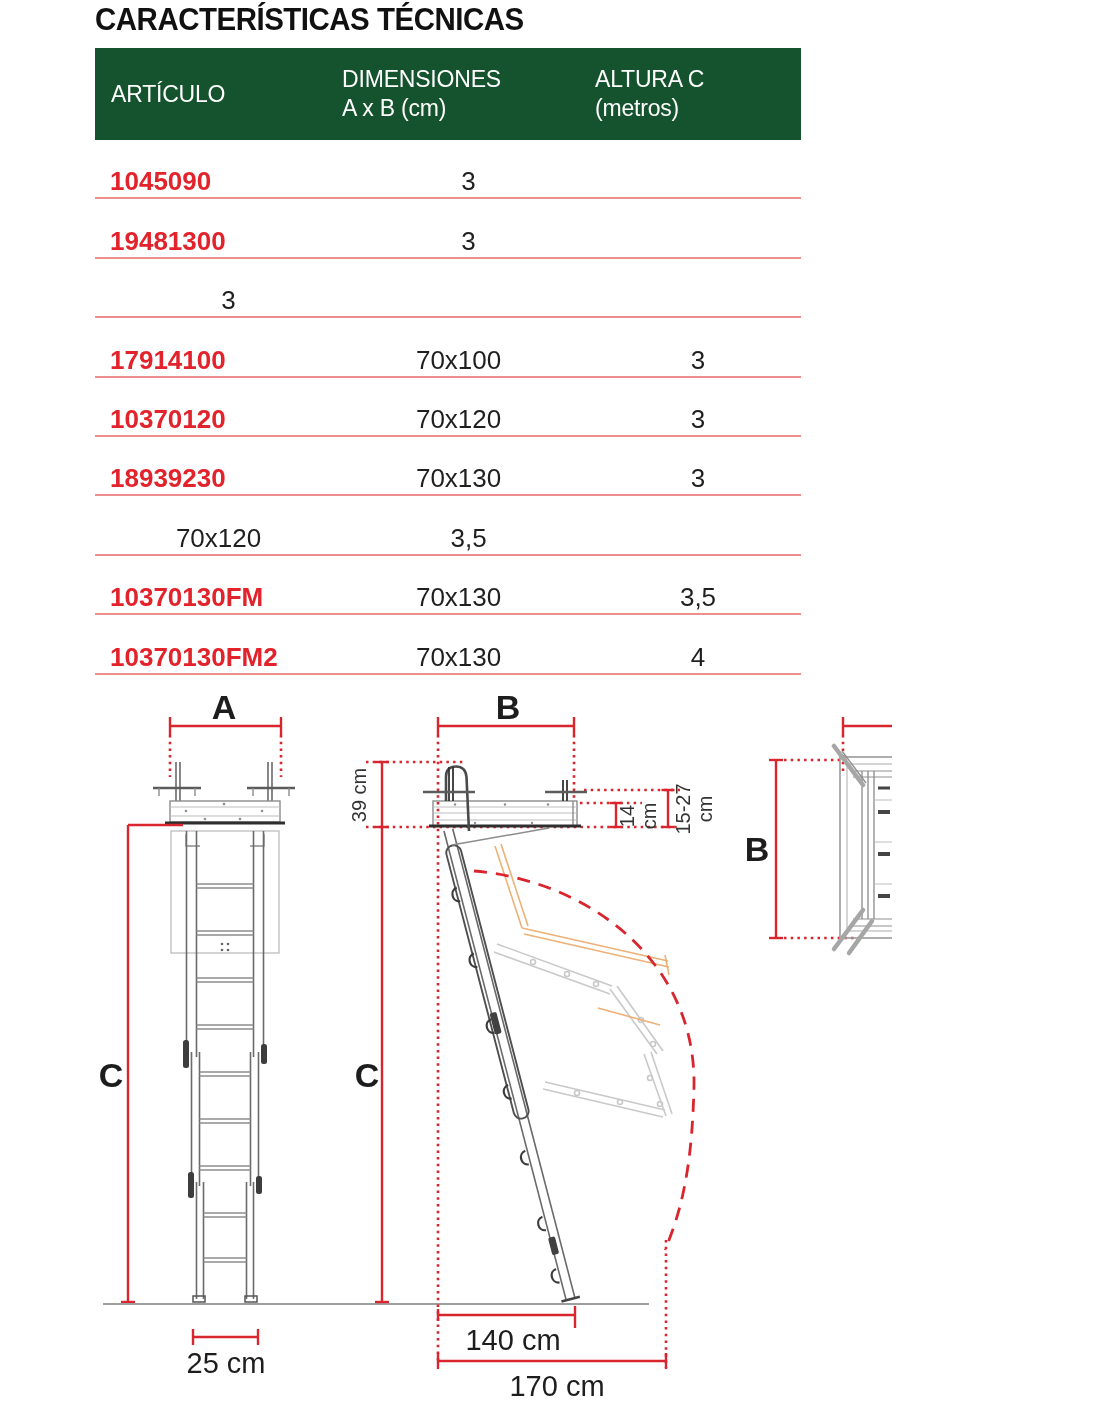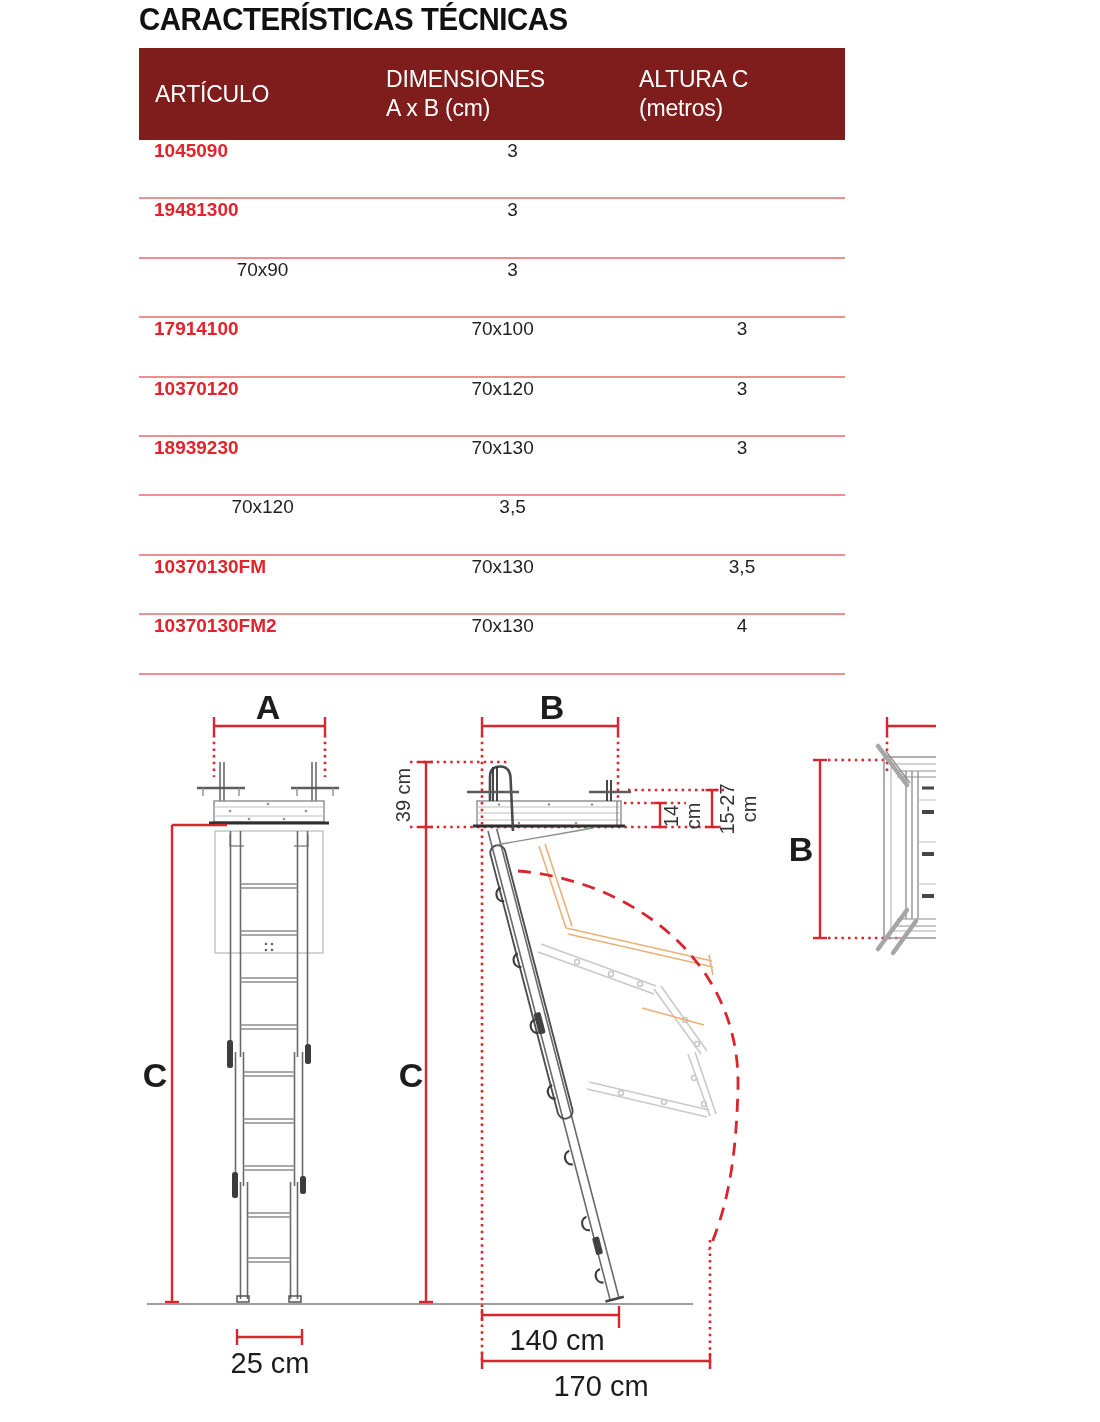--- a/index.html
+++ b/index.html
@@ -1,34 +1,34 @@
 <!DOCTYPE html>
 <html><head>
 <meta charset="utf-8">
 <style>
   html,body{margin:0;padding:0;background:#ffffff;}
   .page{
     position:relative;width:892px;height:1422px;background:#fff;overflow:hidden;
-    font-family:"Liberation Sans","DejaVu Sans",sans-serif;color:#1a1a1a;margin-left:44px;
+    font-family:"Liberation Sans","DejaVu Sans",sans-serif;color:#1a1a1a;
   }
   .title{
     position:absolute;left:95px;top:2px;font-size:31px;font-weight:700;
     letter-spacing:-0.5px;color:#111;transform:scaleX(0.95);transform-origin:left center;
     white-space:nowrap;
   }
   .spec-table{position:absolute;left:95px;top:48px;width:706px;}
   .thead{
-    display:grid;grid-template-columns:35% 33% 32%;height:92px;background:#7f1d1d;color:#fff;
+    display:grid;grid-template-columns:35% 33% 32%;height:92px;background:#14532d;color:#fff;
   }
   .th{display:flex;flex-direction:column;justify-content:center;align-items:flex-start;
       font-size:23px;font-weight:500;line-height:29px;letter-spacing:-0.2px;}
   .th.art{align-items:flex-start;padding-left:16px;}
   .th.alt{padding-left:20px;}
   .tr{display:grid;grid-template-columns:35% 33% 32%;height:57.4px;border-bottom:2px solid #ED8F8F;}
-  .td{display:flex;align-items:flex-start;justify-content:center;font-size:19px;color:#1f1f1f;}
+  .td{display:flex;align-items:flex-end;justify-content:center;font-size:26px;color:#1f1f1f;}
   .td.art{justify-content:flex-start;padding-left:15px;font-weight:700;color:#E2232C;gap:24px;}
   .td.alt{padding-left:20px;}
   .cam{display:inline-block;width:44px;height:37px;}
   .diagrams{position:absolute;left:0;top:660px;}
   
   .dim{stroke:#D8252E;stroke-width:2.4;fill:none;}
   .dot{stroke:#D8252E;stroke-width:2.6;fill:none;stroke-dasharray:2.5 4.2;}
   .arc{stroke:#D8252E;stroke-width:2.8;fill:none;stroke-dasharray:13 9;}
   .ln{stroke:#8C8C8C;stroke-width:1.4;fill:none;}
   .lnl{stroke:#BDBDBD;stroke-width:1.2;fill:none;}
@@ -72,21 +72,20 @@
         </div>
       <div class="td alt">3</div>
     </div>
     <div class="tr">
       <div class="td art">
           <span>19481300</span>
         </div>
       <div class="td alt">3</div>
     </div>
     <div class="tr">
-      <div class="td dim">70x90</div>
       <div class="td alt">3</div>
     </div>
     <div class="tr">
       <div class="td art">
           <span>17914100</span>
         </div>
       <div class="td dim">70x100</div>
       <div class="td alt">3</div>
     </div>
     <div class="tr">

